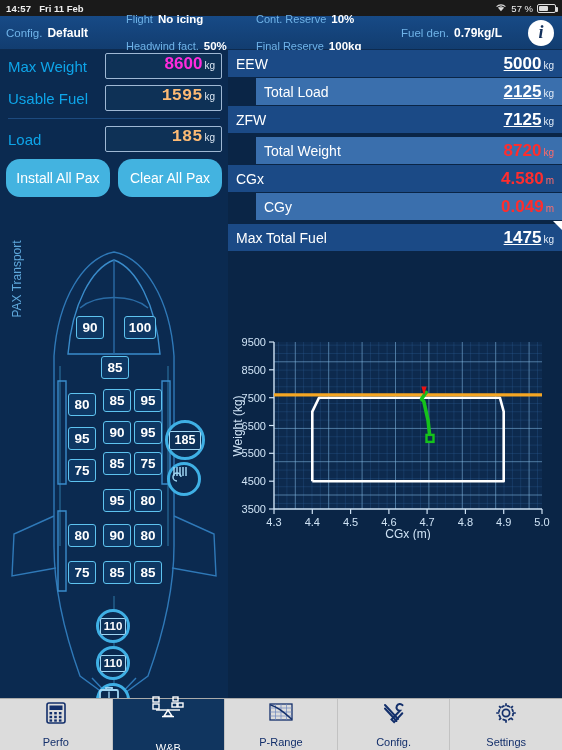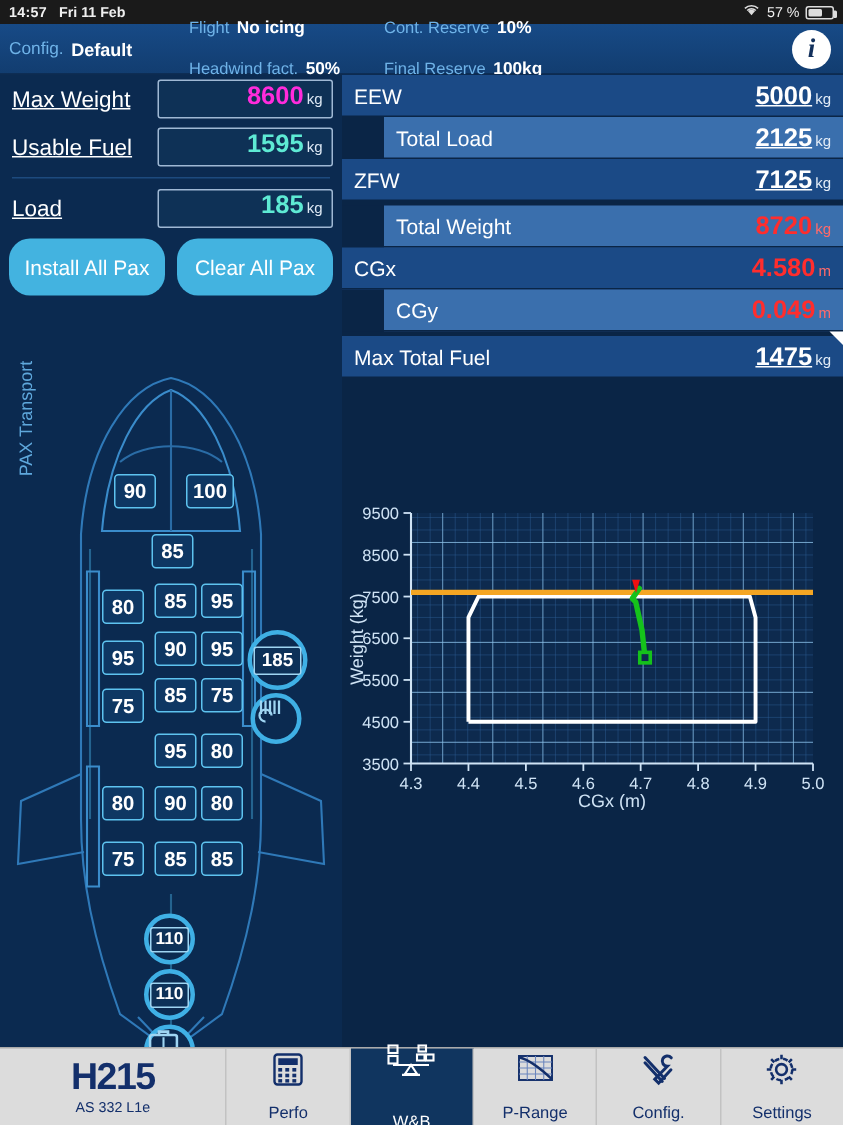--- a/index.html
+++ b/index.html
@@ -46,30 +46,30 @@
     font-family:"Liberation Serif", serif; font-weight:bold; font-size:18px;
     font-style:italic;
   }
 
   
   #left{
     position:absolute; left:0; top:50px; width:228px; height:648px;
     background:#0b2a50;
   }
   .fieldrow{display:flex;align-items:center;height:32px;margin:0 6px;}
-  .fieldrow .flbl{font-size:15px;color:#ffffff;flex:1;padding-left:2px;text-decoration:underline;}
+  .fieldrow .flbl{font-size:15px;color:#0ea5e9;flex:1;padding-left:2px;}
   .fbox{
     width:117px;height:26px;border:1px solid #9fb8d4;border-radius:2px;
     background:#0e3156;display:flex;align-items:baseline;justify-content:flex-end;
     padding:0 6px 0 0;
   }
   .fbox .num{font-size:17px;font-weight:bold;}
   .fbox .unit{font-size:10px;margin-left:2px;color:#dbe7f3;}
   .num.magenta{color:#ff2bdc;}
-  .num.white{color:#5eead4;}
+  .num.white{color:#fdba74;font-family:Liberation Mono, monospace;}
   .divider{height:1px;background:#1d4a7e;margin:4px 8px;}
 
   .pax-btns{display:flex;gap:8px;padding:4px 6px 0 6px;}
   .pill{
     flex:1;height:38px;border-radius:14px;background:#43b3e0;
     color:#fff;font-size:14px;display:flex;align-items:center;justify-content:center;
   }
 
   #pax-transport-label{
     position:absolute;left:-28px;top:222px;width:90px;
@@ -191,20 +191,24 @@
     <div class="tb-rows">
       <div class="tb-row">
         <span class="tb-lbl">Cont. Reserve</span>
         <span class="tb-val">10%</span>
       </div>
       <div class="tb-row">
         <span class="tb-lbl">Final Reserve</span>
         <span class="tb-val">100kg</span>
       </div>
     </div>
+  </div>
+  <div class="tb-seg">
+    <span class="tb-lbl">Fuel den.</span>
+    <span class="tb-val">0.79kg/L</span>
   </div>
   <div id="info-btn">
     <span>i</span>
   </div>
 </div>
 
 <div id="left">
 
   <div class="fieldrow">
     <span class="flbl">Max Weight</span>
@@ -441,24 +445,20 @@
         <text x="275.7" y="198">4.9</text>
           <text x="314" y="198">5.0</text>
       </g>
       <text x="180" y="210" fill="#cfe3f5" font-family="Liberation Sans, sans-serif" font-size="12" text-anchor="middle">CGx (m)</text>
       <text x="14" y="98" fill="#cfe3f5" font-family="Liberation Sans, sans-serif" font-size="12" text-anchor="middle" transform="rotate(-90 14 98)">Weight (kg)</text>
     </svg>
   </div>
 </div>
 
 <div id="tabbar">
-  <div class="tab brand">
-    <span class="bname">H215</span>
-    <span class="bsub">AS 332 L1e</span>
-  </div>
 
   <div class="tab">
     <span class="icn">
       <svg width="20" height="22" viewBox="0 0 20 22">
           <rect x="1" y="1" width="18" height="20" rx="2" fill="none" stroke="#132f6b" stroke-width="1.6"></rect>
           <rect x="3.5" y="3.5" width="13" height="4.5" fill="#132f6b"></rect>
           <g fill="#132f6b">
             <rect x="3.5" y="10" width="2.6" height="2.4"></rect>
             <rect x="8.2" y="10" width="2.6" height="2.4"></rect>
             <rect x="12.9" y="10" width="2.6" height="2.4"></rect>

